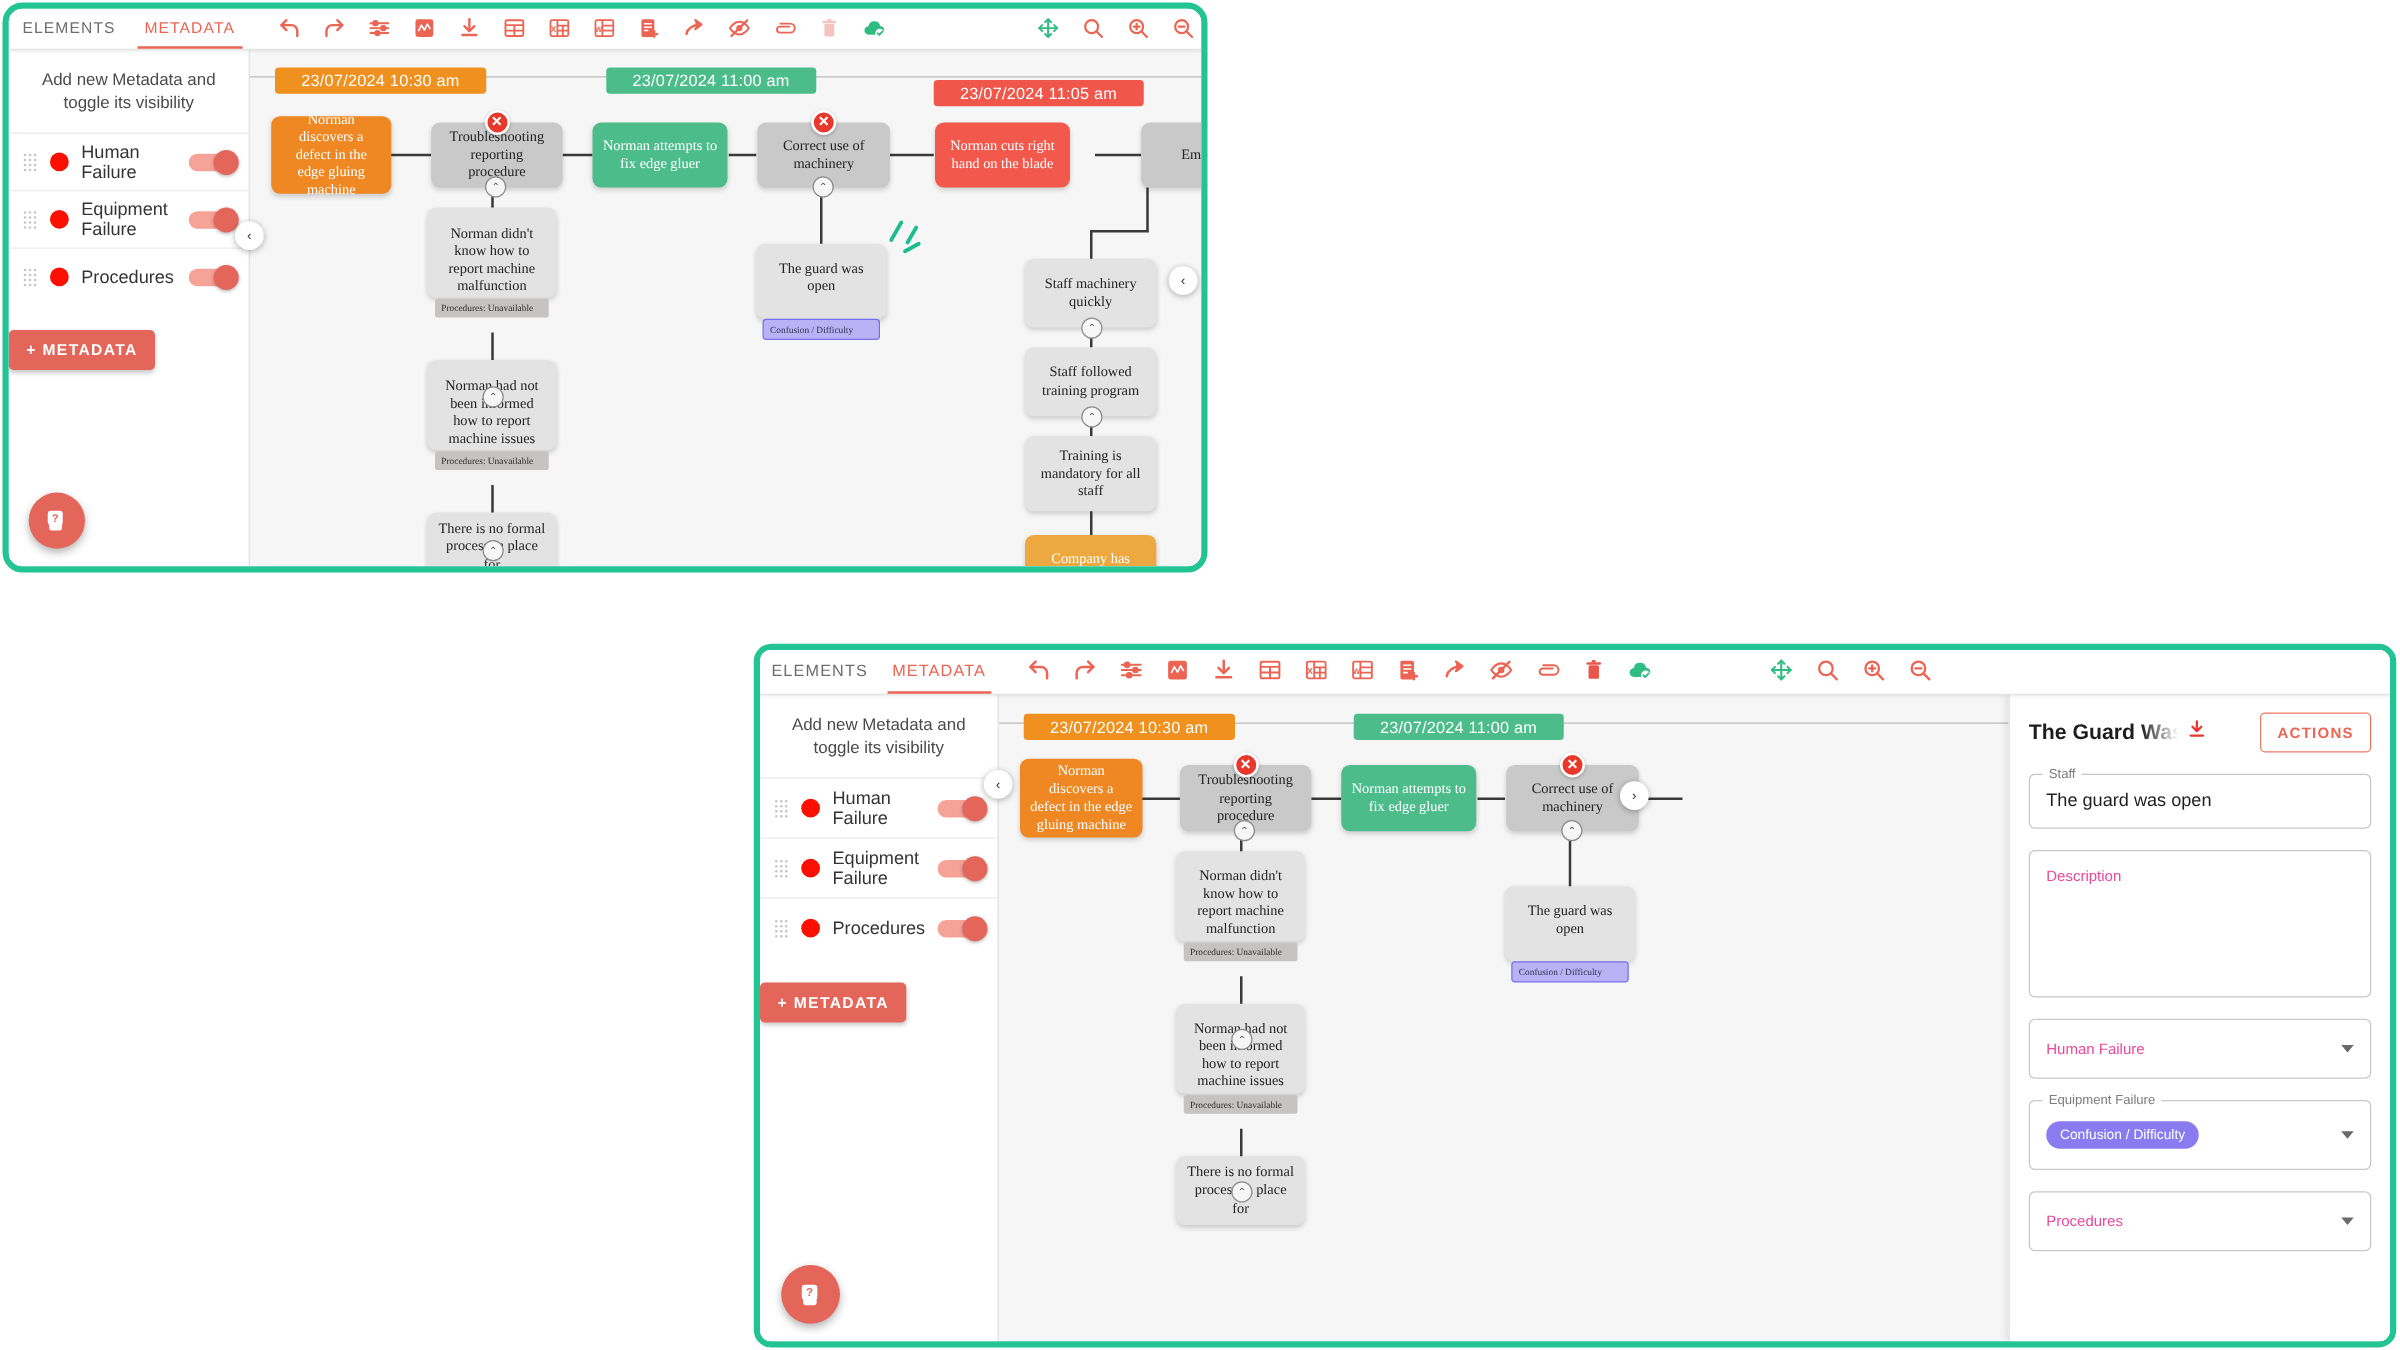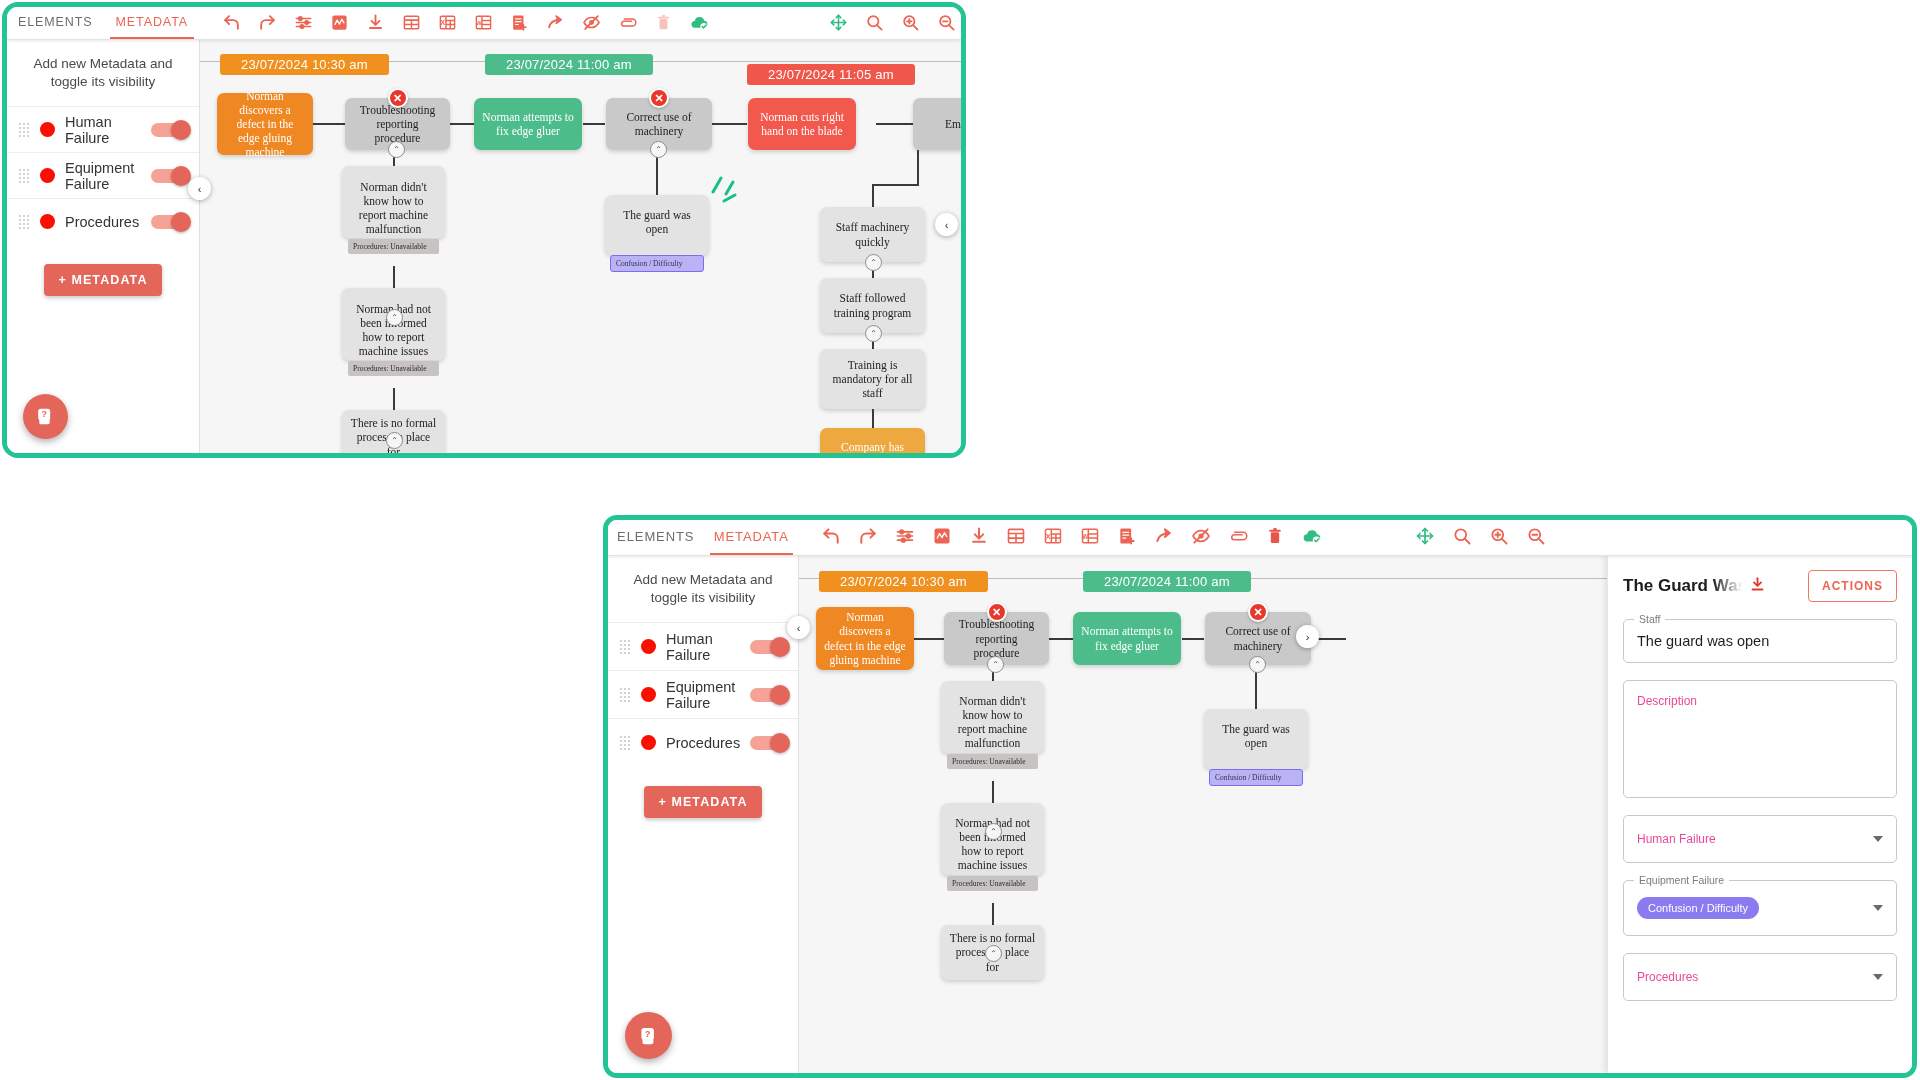--- a/index.html
+++ b/index.html
@@ -95,21 +95,21 @@
   .toggle {
     width: 36px; height: 14px; border-radius: 8px;
     background: #f4a396; position: relative; cursor: pointer; flex: 0 0 auto;
     margin-right: 4px;
   }
   .toggle .knob {
     position: absolute; right: -4px; top: -3px;
     width: 20px; height: 20px; border-radius: 50%;
     background: #e4665a; box-shadow: 0 1px 3px rgba(0,0,0,.32);
   }
-  .add-meta-wrap { display: flex; justify-content: center; padding-top: 20px; }
+  .add-meta-wrap { display: flex; justify-content: flex-start; padding-top: 20px; }
   .btn-add-meta {
     background: #e4665a; color: #fff; border: none; border-radius: 4px;
     padding: 9px 14px; font-size: 12.5px; font-weight: 600; letter-spacing: 1.1px;
     cursor: pointer; box-shadow: 0 2px 4px rgba(0,0,0,.22);
     font-family: "Liberation Sans", sans-serif;
   }
   .fab {
     position: absolute; left: 16px; bottom: 14px;
     width: 45px; height: 45px; border-radius: 50%;
     background: #e4665a; display: flex; align-items: center; justify-content: center;

